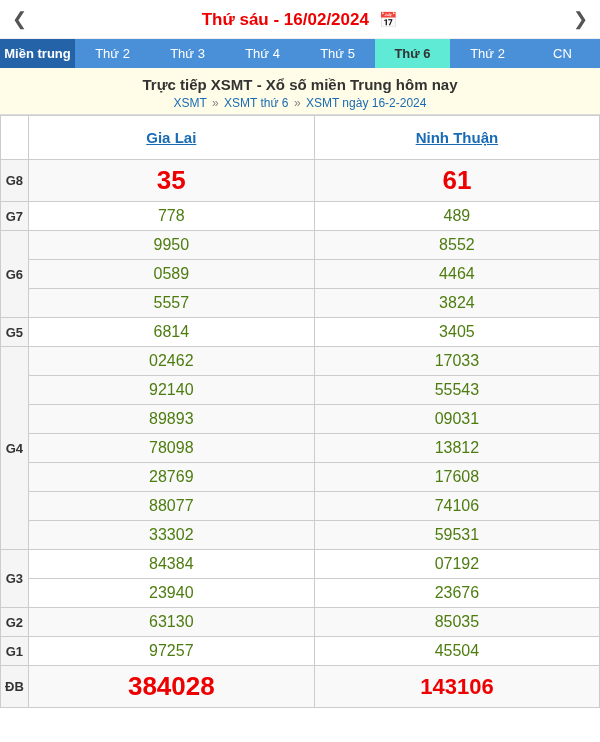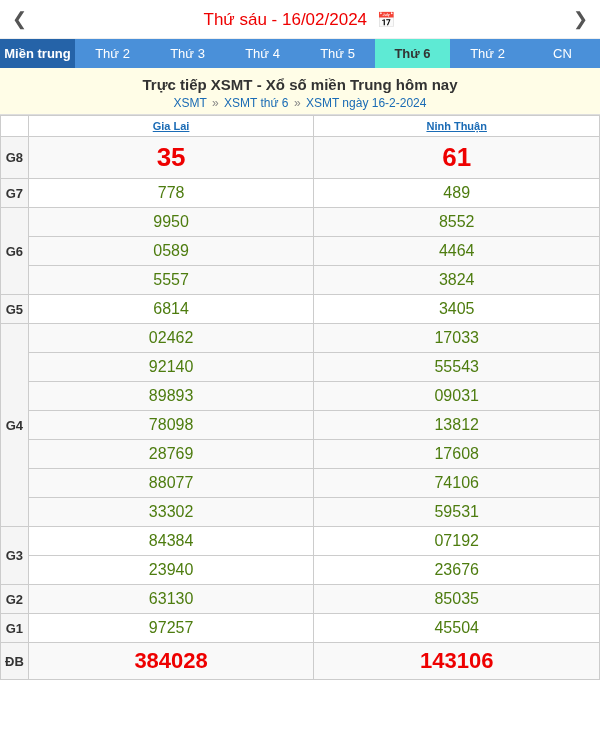--- a/index.html
+++ b/index.html
@@ -18,21 +18,21 @@
       align-items: center;
       justify-content: center;
       background: #fff;
       padding: 10px 0 8px;
       position: relative;
       border-bottom: 1px solid #eee;
     }
     .header-title {
       color: #e00;
       font-size: 17px;
-      font-weight: normal;
+      font-weight: bold;
       text-align: center;
     }
     .nav-arrow {
       position: absolute;
       top: 50%;
       transform: translateY(-50%);
       background: none;
       border: none;
       font-size: 18px;
       color: #555;
@@ -105,23 +105,23 @@
     }
     .lottery-table th, .lottery-table td {
       border: 1px solid #ccc;
       text-align: center;
       padding: 5px 4px;
     }
     .lottery-table thead th {
       background: #fff;
       font-weight: bold;
       color: #1a6bb5;
-      font-size: 11px;
+      font-size: 15px;
       text-decoration: underline;
-      padding: 4px 4px;
+      padding: 13px 4px;
     }
     .col-prize {
       width: 42px;
       background: #f5f5f5;
       color: #333;
       font-weight: bold;
       font-size: 13px;
     }
     .col-gia-lai { width: 50%; }
     .col-ninh-thuan { width: 50%; }
@@ -249,17 +249,17 @@
         <td class="num col-gia-lai">63130</td>
         <td class="num col-ninh-thuan">85035</td>
       </tr>
       <tr>
         <td class="col-prize" rowspan="1">G1</td>
         <td class="num col-gia-lai">97257</td>
         <td class="num col-ninh-thuan">45504</td>
       </tr>
       <tr class="row-alt">
         <td class="col-prize" rowspan="1">ĐB</td>
-        <td class="num col-gia-lai" style="color: rgb(238, 0, 0); font-size: 22px; font-weight: bold;">384028</td>
+        <td class="num col-gia-lai" style="color: rgb(238, 0, 0); font-size: 26px; font-weight: bold;">384028</td>
         <td class="num col-ninh-thuan" style="color: rgb(238, 0, 0); font-size: 22px; font-weight: bold;">143106</td>
       </tr>
     </tbody>
 </table>
 
 </body></html>

